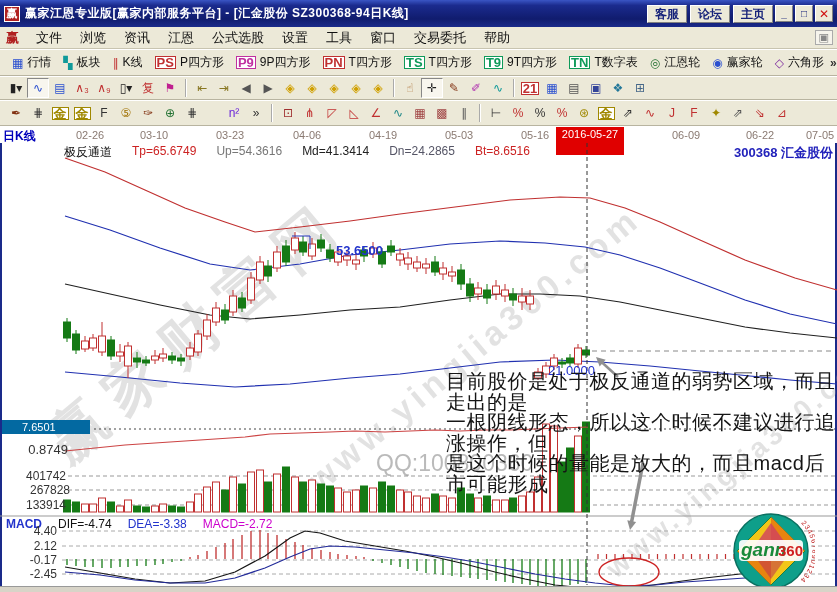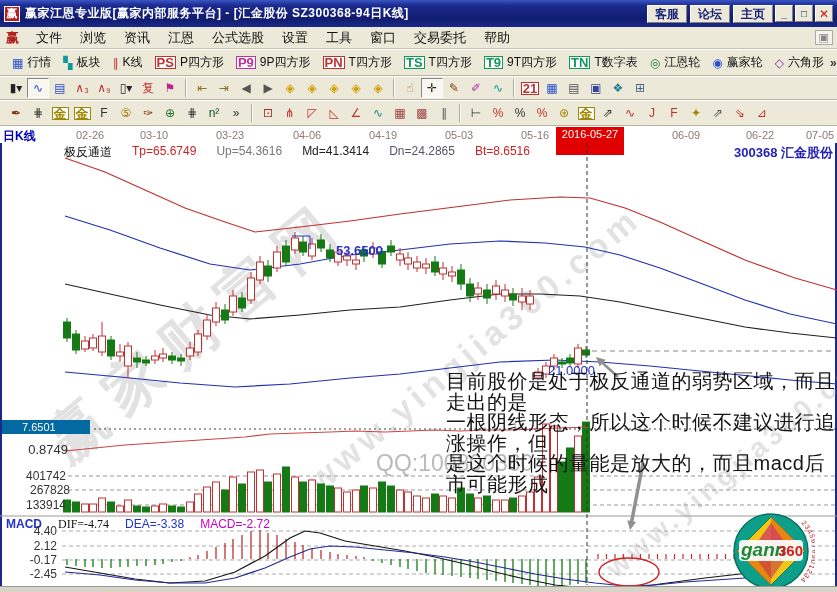--- a/index.html
+++ b/index.html
@@ -175,21 +175,21 @@
         <span class="badge" style="color: rgb(160, 136, 0); border-color: rgb(160, 136, 0);">金</span>
       </button>
       <button class="tbi">
         <span class="badge" style="color: rgb(160, 136, 0); border-color: rgb(160, 136, 0);">金</span>
       </button>
       <button class="tbi" style="color: rgb(51, 51, 51);">F</button>
       <button class="tbi" style="color: rgb(160, 112, 0);">⑤</button>
       <button class="tbi" style="color: rgb(128, 48, 16);">✑</button>
       <button class="tbi" style="color: rgb(32, 112, 48);">⊕</button>
       <button class="tbi" style="color: rgb(51, 51, 51);">⋕</button>
-      <button class="tbi" style="color: #14532d;">n²</button>
+      <button class="tbi" style="color: #6d28d9; margin-left: 20px;">n²</button>
       <button class="tbi" style="color: rgb(51, 51, 51);">»</button>
       <span class="tsep"></span>
       <button class="tbi" style="color: rgb(160, 48, 48);">⊡</button>
       <button class="tbi" style="color: rgb(192, 48, 48);">⋔</button>
       <button class="tbi" style="color: rgb(192, 48, 48);">◸</button>
       <button class="tbi" style="color: rgb(192, 48, 48);">◺</button>
       <button class="tbi" style="color: rgb(192, 48, 48);">∠</button>
       <button class="tbi" style="color: rgb(32, 136, 136);">∿</button>
       <button class="tbi" style="color: rgb(160, 68, 68);">▦</button>
       <button class="tbi" style="color: rgb(160, 68, 68);">▩</button>
@@ -538,21 +538,21 @@
       <div class="axlab" style="left: 10px; top: 483px;">267828</div>
       <div class="axlab" style="left: 6px; top: 498px;">133914</div>
     </div>
   <div class="annot" id="annot">
       <div>目前股价是处于极反通道的弱势区域，而且走出的是</div>
       <div>一根阴线形态，所以这个时候不建议进行追涨操作，但</div>
       <div>是这个时候的量能是放大的，而且macd后市可能形成</div>
     </div>
   <div id="macdhdr">
       <span style="color: rgb(34, 51, 204); font-weight: bold;">MACD</span>
-      <span style="color: rgb(17, 17, 17); font-family: Liberation Serif, serif;">DIF=-4.74</span>
+      <span style="color: rgb(17, 17, 17);">DIF=-4.74</span>
       <span style="color: rgb(34, 51, 204);">DEA=-3.38</span>
       <span style="color: rgb(204, 0, 204);">MACD=-2.72</span>
     </div>
   <div id="macdaxis">
       <div class="axlab" style="left: -3px; top: 524px; width: 60px;">4.40</div>
       <div class="axlab" style="left: -3px; top: 539px; width: 60px;">2.12</div>
       <div class="axlab" style="left: -3px; top: 553px; width: 60px;">-0.17</div>
       <div class="axlab" style="left: -3px; top: 567px; width: 60px;">-2.45</div>
     </div>
 

